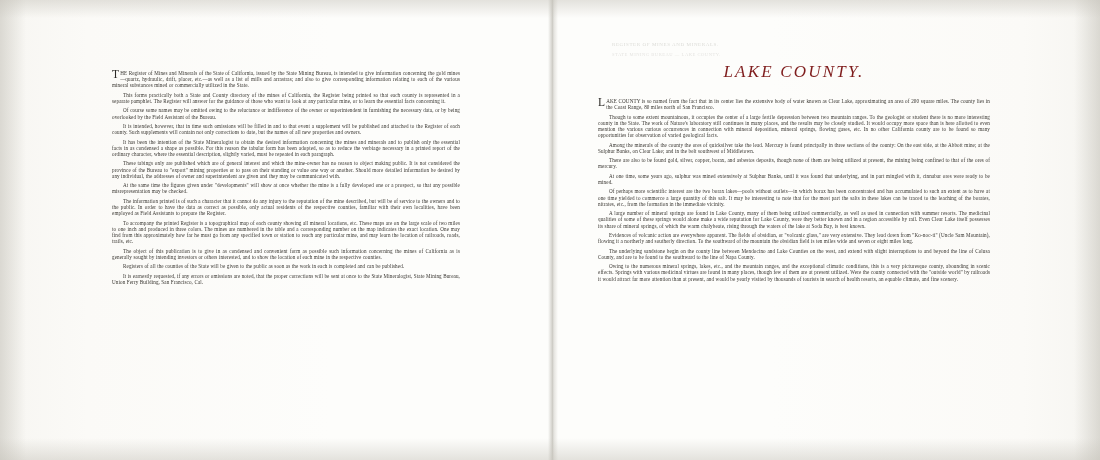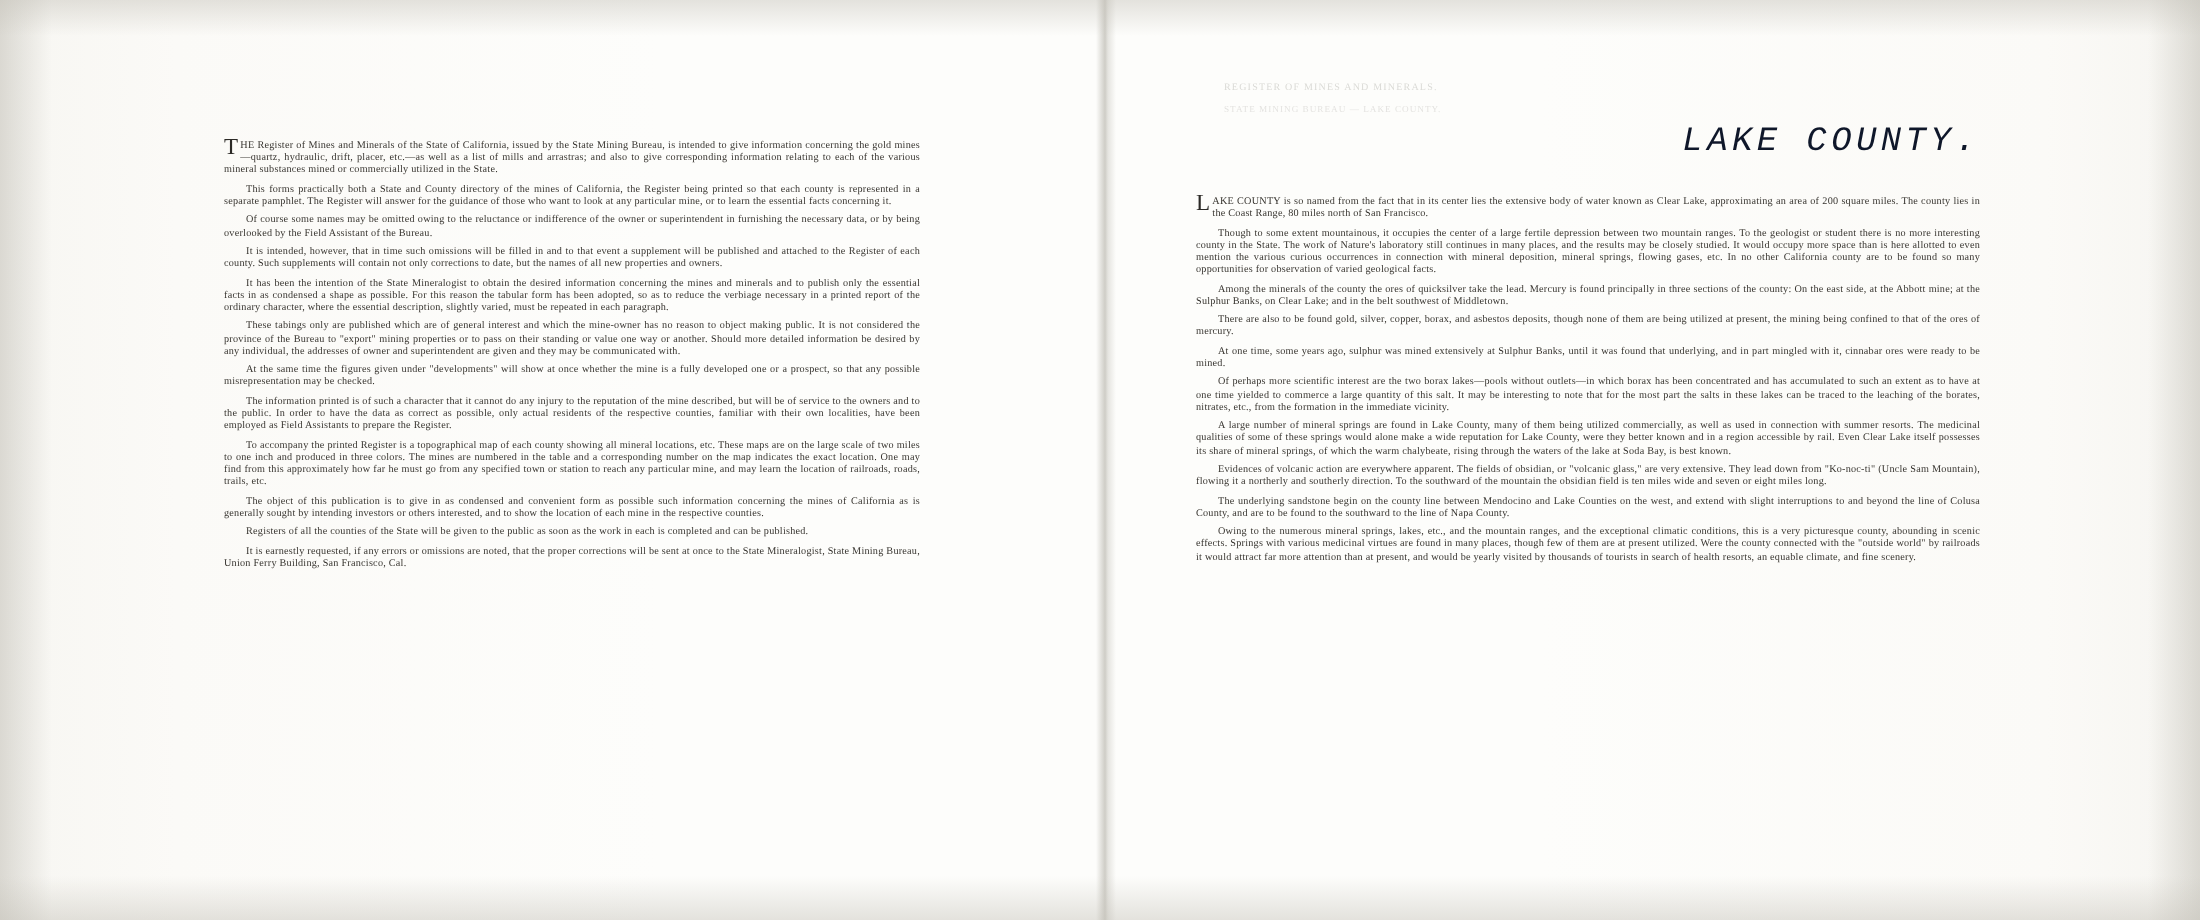--- a/index.html
+++ b/index.html
@@ -78,25 +78,25 @@
     line-height: 9.5px;
     padding: 0 1px 0 0;
     font-family: "Liberation Serif", serif;
     color: #2b2926;
   }
   .title {
     position: absolute;
     left: 46px;
     top: 62px;
     width: 392px;
-    text-align: right;
+    text-align: center;
     font-size: 17px;
     letter-spacing: 2.2px;
-    color: #0f172a;
-    font-family: Liberation Mono, monospace;
+    color: #7f1d1d;
+    font-family: Liberation Serif, serif;
     font-style: italic;
   }
   .ghost {
     position: absolute;
     left: 60px;
     top: 42px;
     width: 360px;
     text-align: left;
     font-size: 5px;
     letter-spacing: 0.6px;

